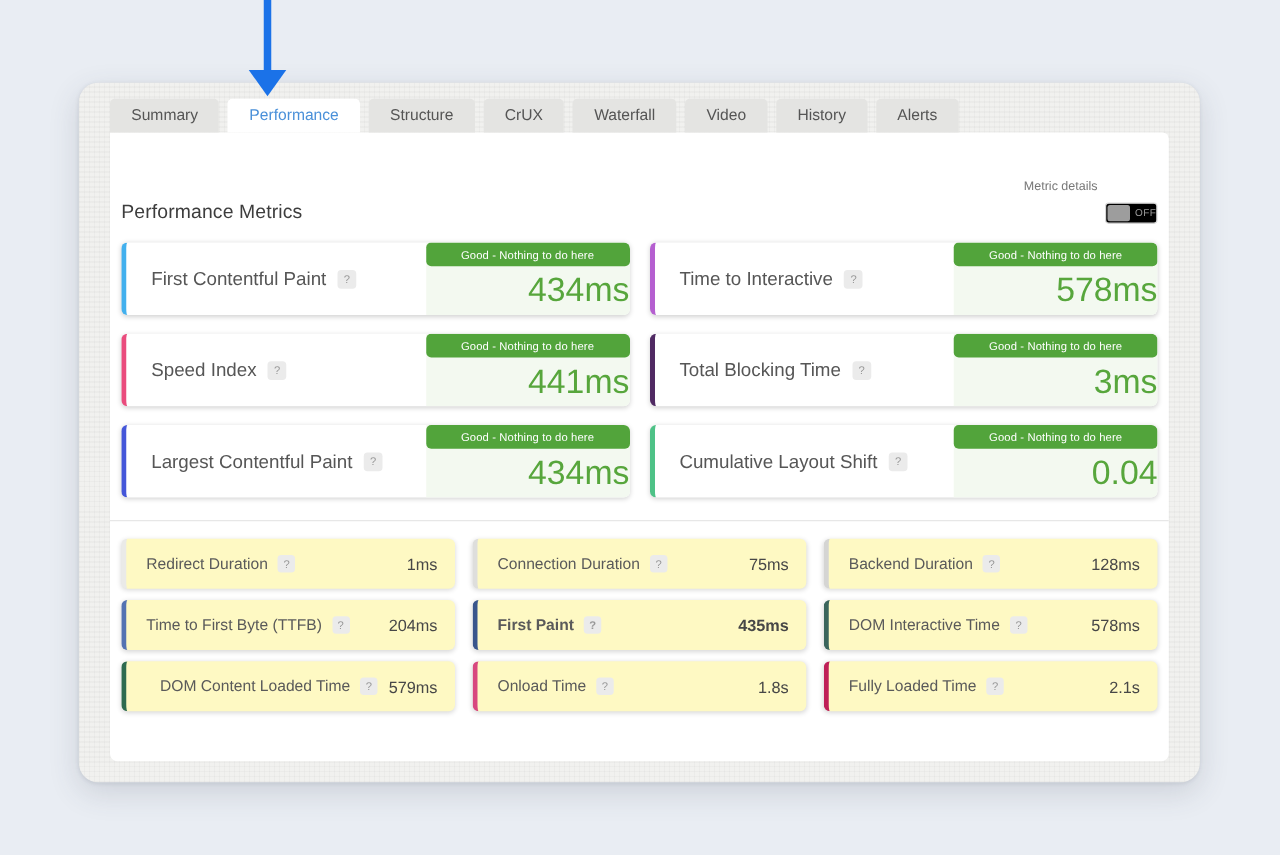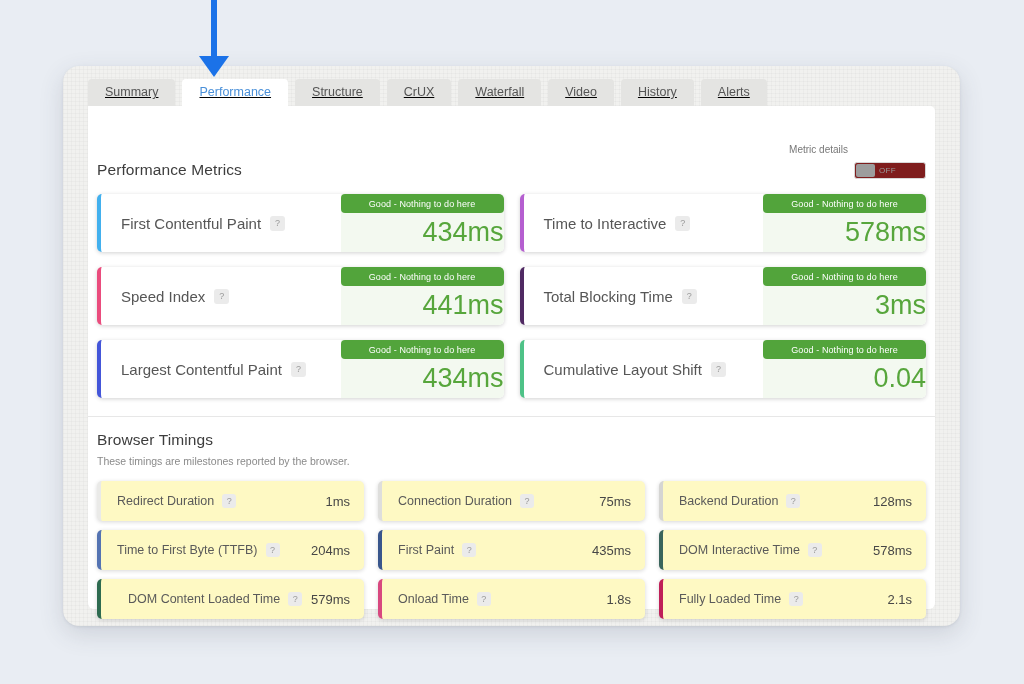--- a/index.html
+++ b/index.html
@@ -24,21 +24,21 @@
     background-color:#f1f1ef;
     background-image:
       repeating-linear-gradient(0deg, rgba(0,0,0,0.022) 0 1px, transparent 1px 4px),
       repeating-linear-gradient(90deg, rgba(0,0,0,0.022) 0 1px, transparent 1px 4px);
     border-radius:16px;
     box-shadow:0 8px 24px rgba(60,70,90,0.16), 0 1px 3px rgba(60,70,90,0.10);
     padding:13px 25px 18px 25px;
   }
 
   
-  .tabs { display:flex; gap:7px; height:27px;text-decoration:underline; }
+  .tabs { display:flex; gap:7px; height:27px; }
   .tab {
     background:#e4e4e2; border-radius:4px 4px 0 0;
     padding:0 17px; line-height:27px; font-size:12.5px; color:#555;
     cursor:pointer; white-space:nowrap;
   }
   .tab.active { background:#fff; color:var(--active-tab-blue,#4a90d9); }
 
   
   .panel {
     background:#fff; border-radius:0 5px 6px 6px;
@@ -46,21 +46,21 @@
   }
 
   
   .section-head { display:flex; justify-content:space-between; align-items:flex-end; padding:0 0 2px 0;gap:20px; }
   .section-title { font-size:15.5px; color:#3d3d3d; letter-spacing:0.1px; }
   .section-sub { font-size:10.5px; color:#8a8a8a; margin-top:6px; }
 
   .metric-details { display:flex; align-items:center; gap:6px; }
   .metric-details-label { font-size:10px; color:#777; }
   .toggle {
-    width:72px; height:17px; background:#7f1d1d; border:1px solid #d8d8d8; border-radius:3px;
+    width:42px; height:17px; background:#000000; border:1px solid #d8d8d8; border-radius:3px;
     display:flex; align-items:center; cursor:pointer;margin-top:42px;
   }
   .toggle-knob { width:19px; height:13px; background:#9d9d9d; border-radius:2px; margin-left:1px; }
   .toggle-text { font-size:8px; color:#9a9a9a; margin-left:4px; letter-spacing:0.3px; }
 
   
   .metrics-grid {
     display:grid; grid-template-columns:1fr 1fr; gap:15px 16px; margin-top:13px;
   }
   .metric-card {
@@ -208,26 +208,20 @@
         <div class="value-box">
           <div class="badge">Good - Nothing to do here</div>
           <div class="metric-value">0.04</div>
         </div>
       </div>
 
     </div>
 
     <hr class="divider">
 
-    <div class="section-head">
-      <div>
-        <div class="section-title">Browser Timings</div>
-        <div class="section-sub">These timings are milestones reported by the browser.</div>
-      </div>
-    </div>
 
     <div class="timings-grid">
 
       <div class="timing-card" style="border-left-color: rgb(234, 234, 232);">
         <div class="timing-label-wrap">
           <span class="timing-label">Redirect Duration</span>
           <span class="help-icon">?</span>
         </div>
         <span class="timing-value">1ms</span>
       </div>
@@ -249,21 +243,21 @@
       </div>
 
       <div class="timing-card" style="border-left-color: rgb(84, 115, 178);">
         <div class="timing-label-wrap">
           <span class="timing-label">Time to First Byte (TTFB)</span>
           <span class="help-icon">?</span>
         </div>
         <span class="timing-value">204ms</span>
       </div>
 
-      <div class="timing-card" style="border-left-color: rgb(57, 86, 140);">
+      <div class="timing-card" style="border-left-color: rgb(57, 86, 140); font-weight: bold;">
         <div class="timing-label-wrap">
           <span class="timing-label">First Paint</span>
           <span class="help-icon">?</span>
         </div>
         <span class="timing-value">435ms</span>
       </div>
 
       <div class="timing-card" style="border-left-color: rgb(58, 101, 92);">
         <div class="timing-label-wrap">
           <span class="timing-label">DOM Interactive Time</span>

